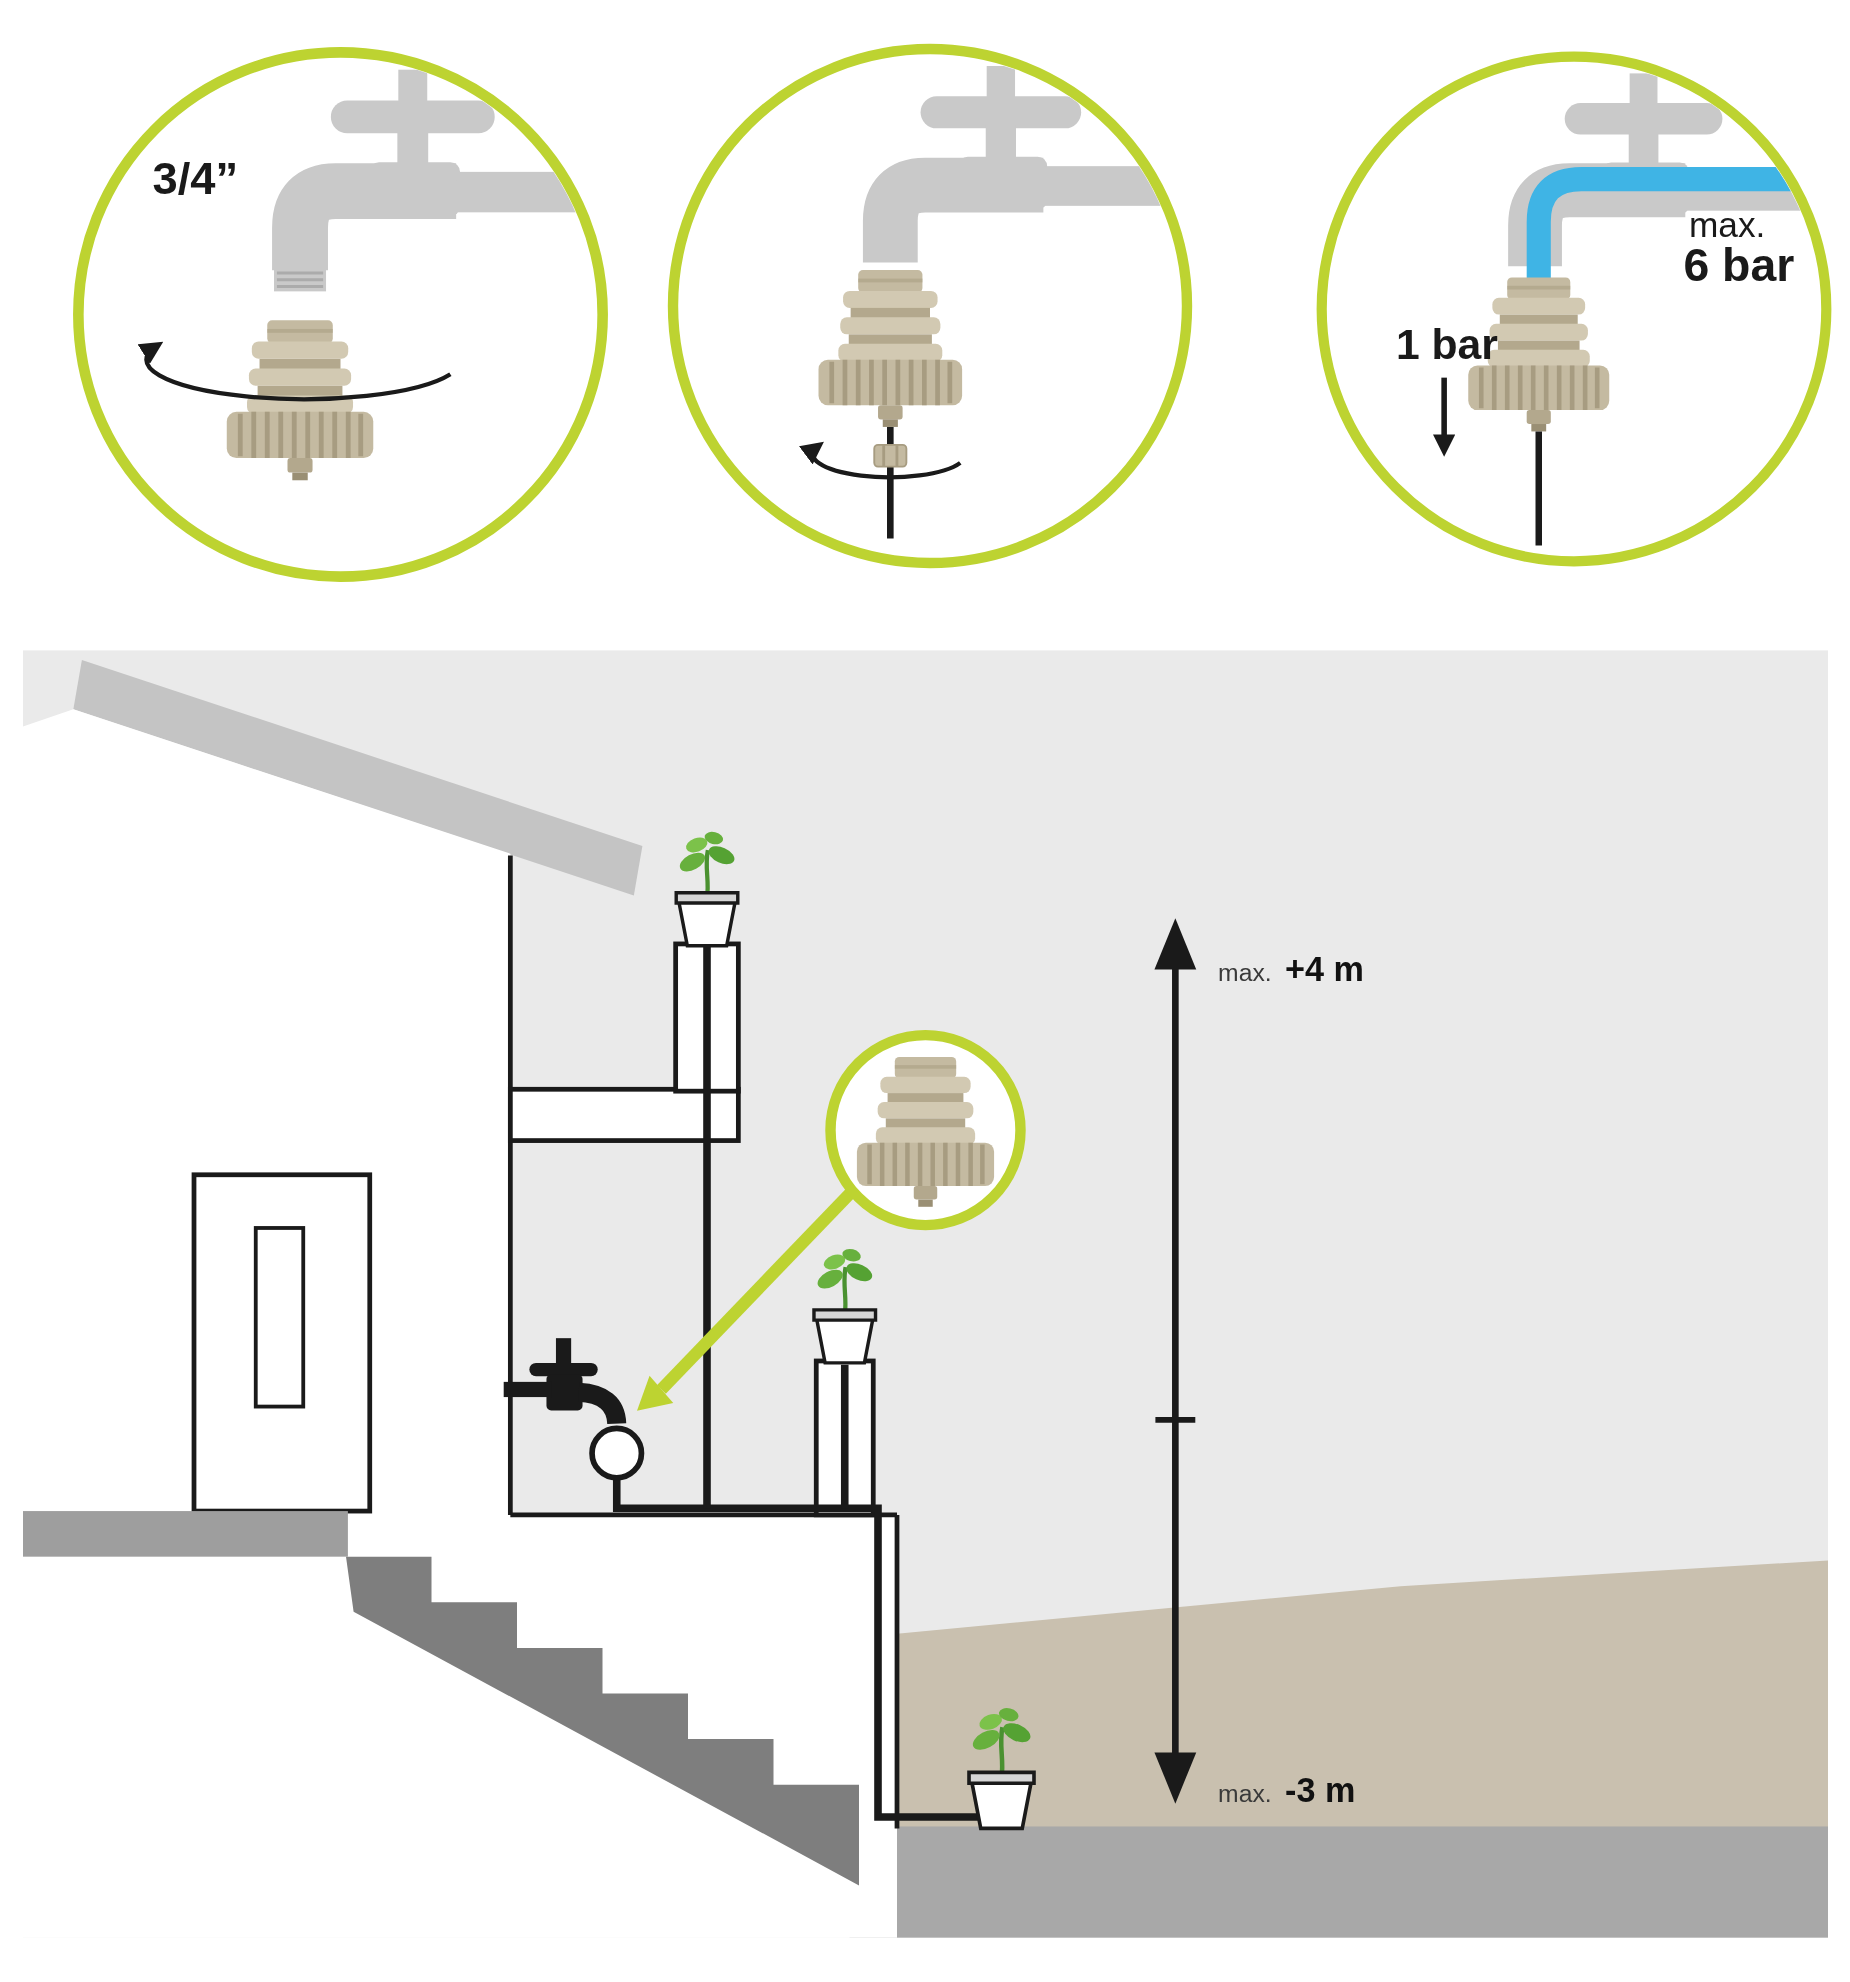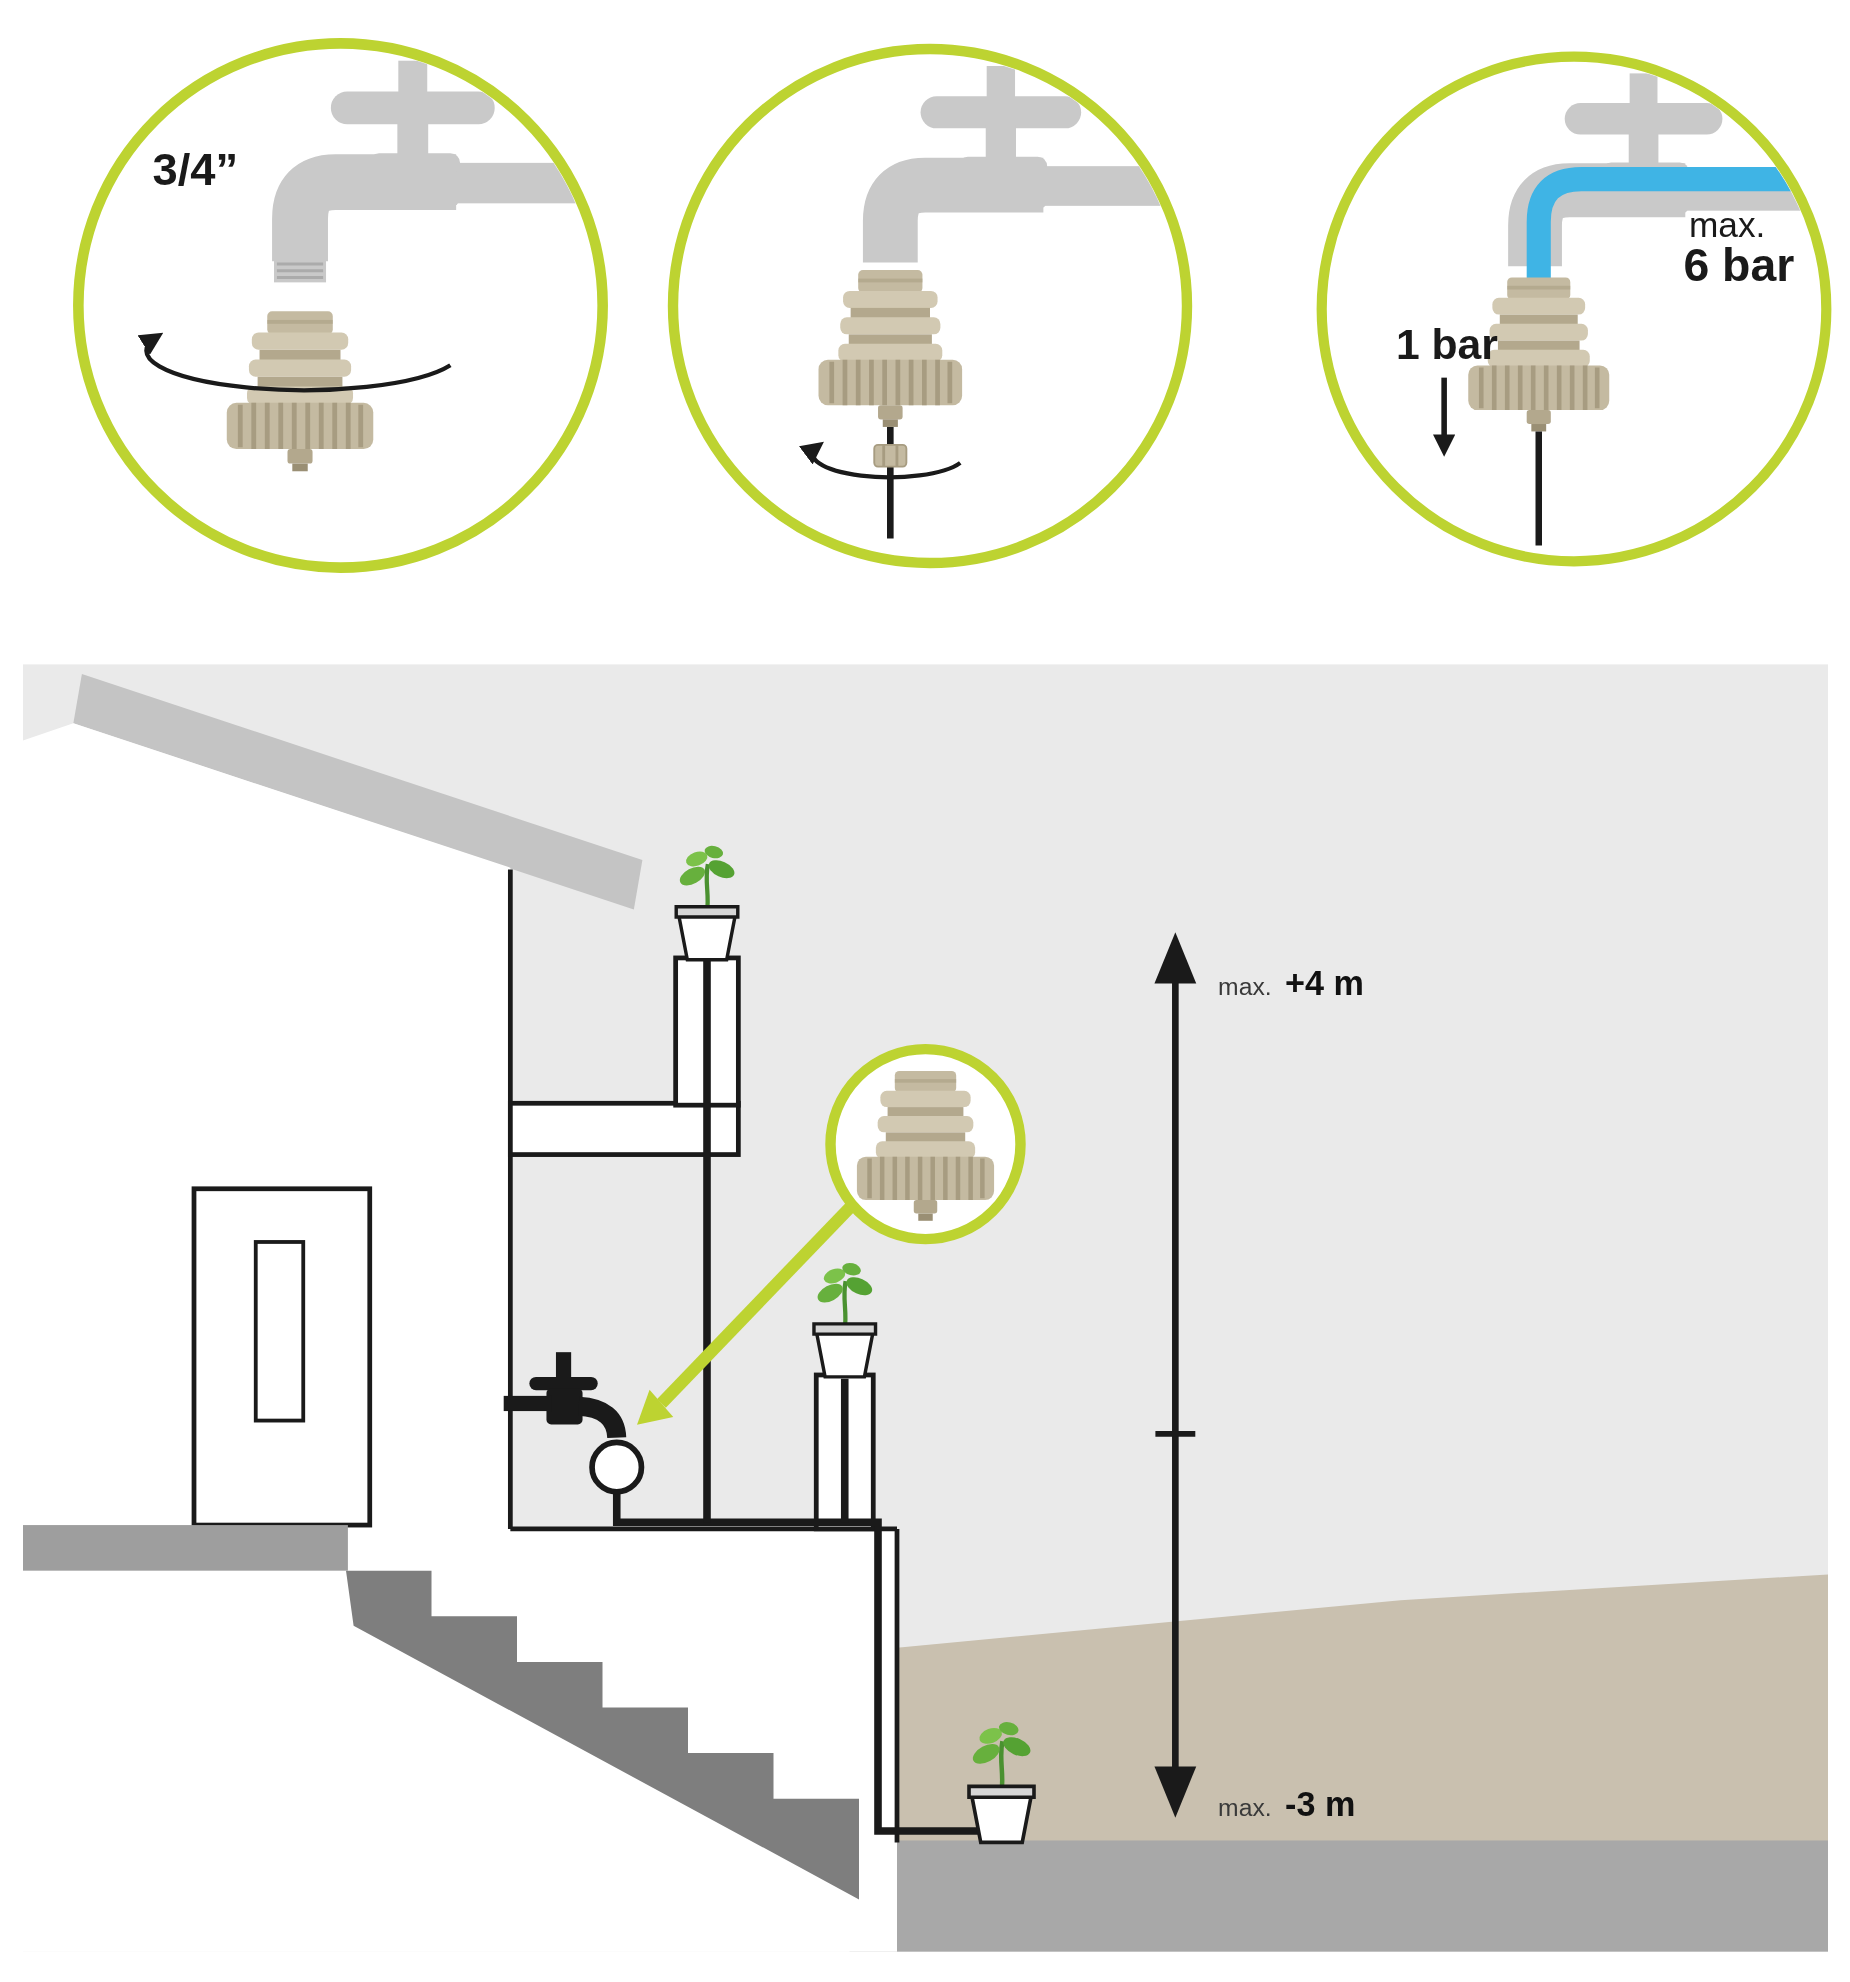--- a/index.html
+++ b/index.html
@@ -57,21 +57,21 @@
     </g>
     <g id="potted-plant">
       <g transform="translate(0,-58)">
           <use href="#plant"></use>
         </g>
       <use href="#pot"></use>
     </g>
   </defs>
 </svg>
 
-<div class="abs" style="left:61px;top:26px;width:559px;height:559px;">
+<div class="abs" style="left:61px;top:35px;width:559px;height:559px;">
   <svg viewBox="0 0 580 580" width="559" height="559">
     <circle cx="290" cy="290" r="272" class="step-circle-fill"></circle>
     <g clip-path="url(#circleClip)">
       <use href="#tap"></use>
       <g>
         <rect x="221" y="240" width="54" height="26" fill="#c9c9c9"></rect>
         <path d="M224,247 H272 M224,254 H272 M224,261 H272" stroke="#ababab" stroke-width="3"></path>
       </g>
       <use href="#pressure-reducer" transform="translate(248,296)"></use>
       <path d="M 404 352 A 160 40 0 1 1 100 322" stroke="#1a1a1a" stroke-width="4.5" fill="none" marker-end="url(#mArrow)"></path>
@@ -108,21 +108,21 @@
       <line x1="252" y1="422" x2="252" y2="545" stroke="#1a1a1a" stroke-width="7"></line>
     </g>
     <circle cx="290" cy="290" r="272" class="step-circle-outline" style="stroke:var(--lime,#bdd331)"></circle>
     <text x="414" y="212" font-size="38" fill="#1a1a1a">max.</text>
     <text x="408" y="260" font-size="50" font-weight="bold" fill="#1a1a1a">6 bar</text>
     <text x="98" y="344" font-size="46" font-weight="bold" fill="#1a1a1a">1 bar</text>
     <line x1="150" y1="364" x2="150" y2="442" stroke="#1a1a1a" stroke-width="6" marker-end="url(#mArrow)"></line>
   </svg>
 </div>
 
-<div class="abs" style="left:23px;top:664px;width:1805px;height:1288px;">
+<div class="abs" style="left:23px;top:650px;width:1805px;height:1288px;">
   <svg viewBox="0 0 1900 1355" width="1805" height="1288">
     <rect x="0" y="0" width="1900" height="1355" fill="#eaeaea"></rect>
 
     <polygon points="920,1035 1450,985 1900,958 1900,1243 920,1243" fill="#c9c0af"></polygon>
 
     <rect x="870" y="1238" width="1030" height="117" fill="#a8a8a8"></rect>
 
     <polygon points="62,10 652,206 643,258 53,62" fill="#c4c4c4"></polygon>
 
     <polygon points="53,62 513,214 513,910 920,910 920,1240 920,1355 0,1355 0,80" fill="#ffffff"></polygon>

